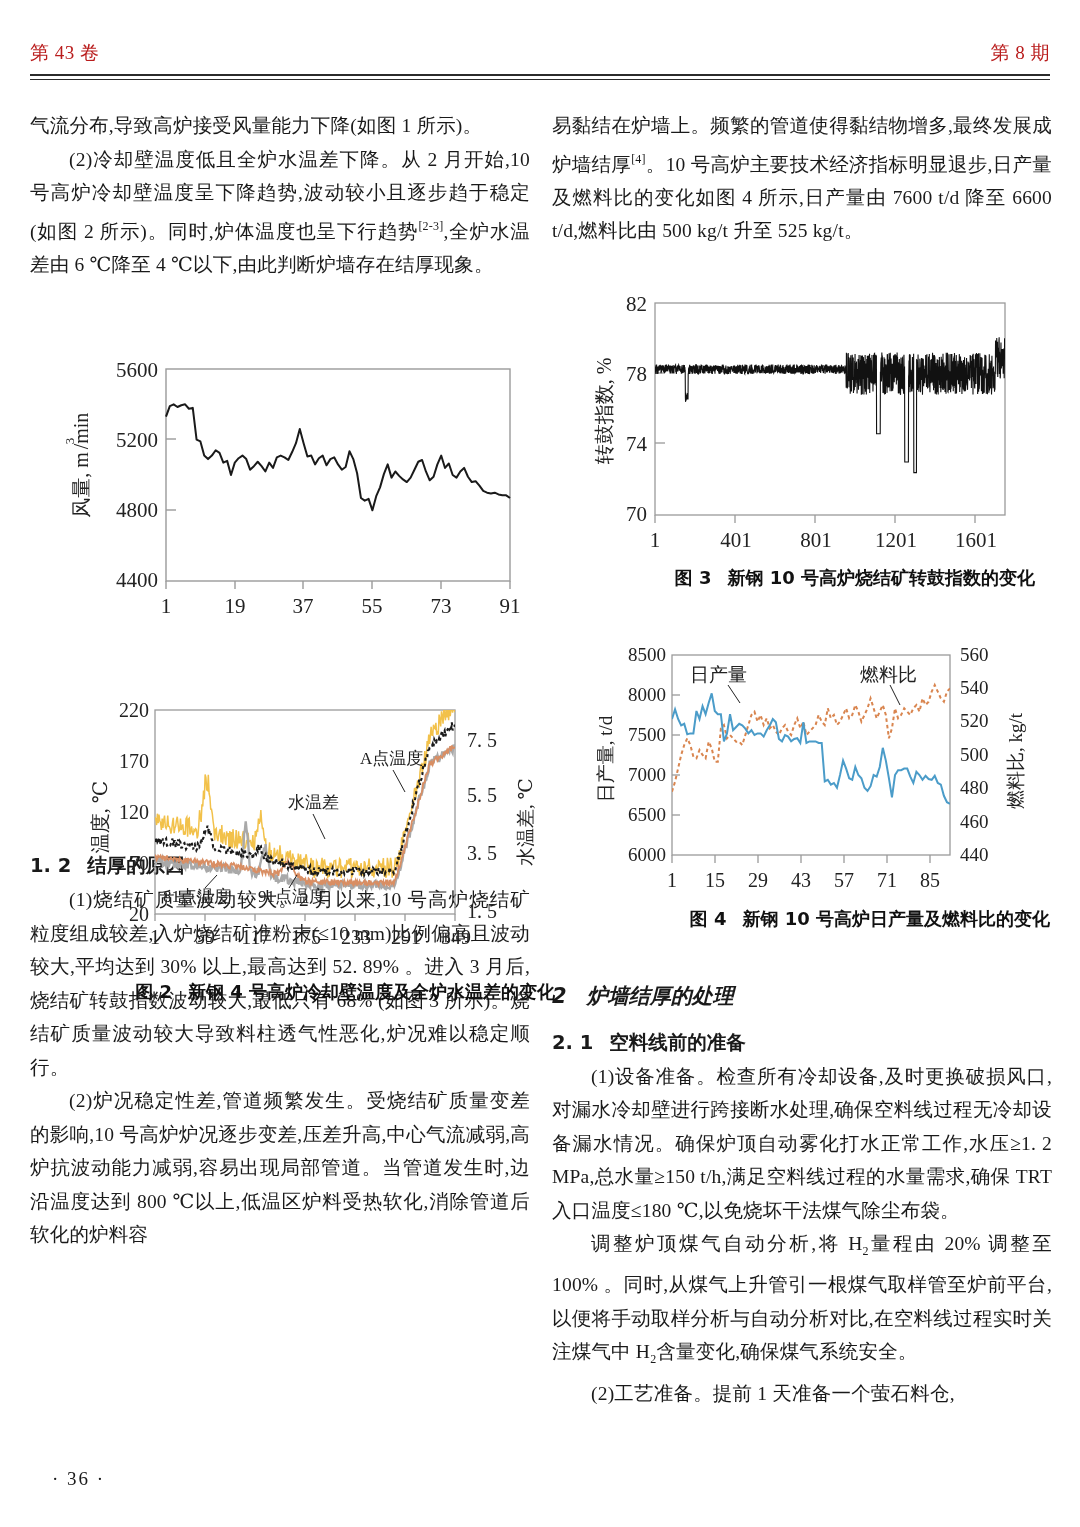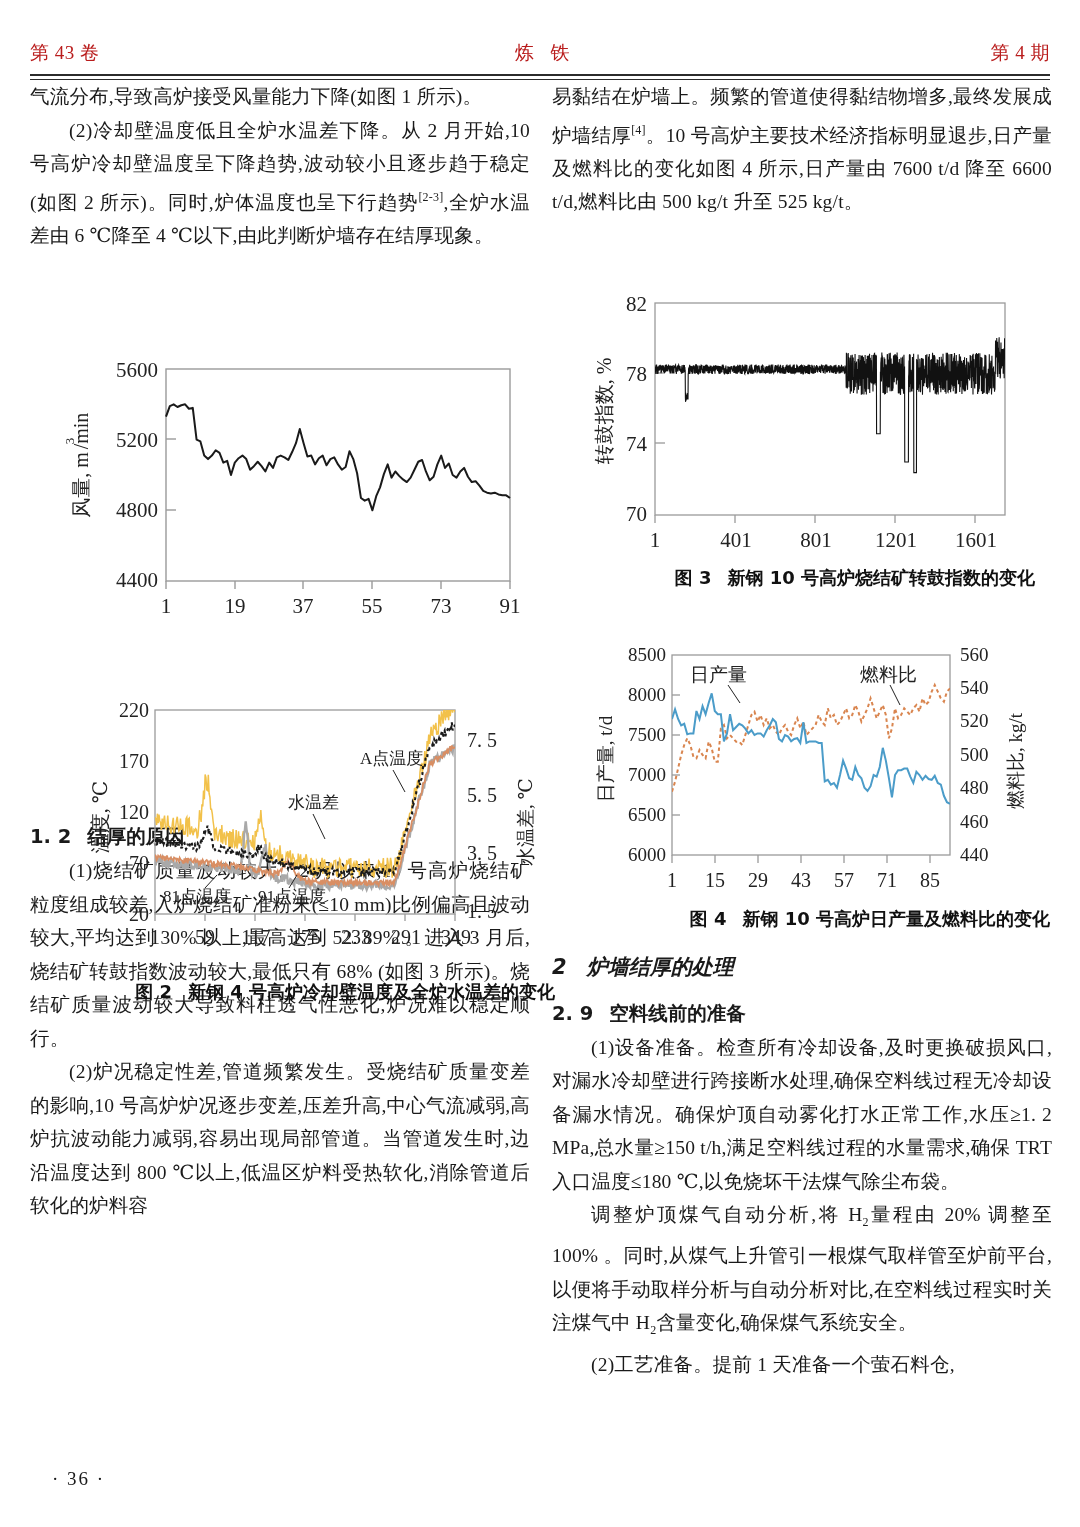--- a/index.html
+++ b/index.html
@@ -19,21 +19,21 @@
     display:flex;align-items:center;justify-content:space-between;
     font-size:19px;letter-spacing:.5px;color:#b91c1c;
   }
   .runhead .mid{flex:1;text-align:center;letter-spacing:6px;font-size:19px;}
   .rule{
     position:absolute;left:30px;top:74px;width:1020px;
     border-top:2px solid #2b2b2b;border-bottom:1px solid #2b2b2b;height:3px;
   }
 
   
-  .col{position:absolute;top:80px;width:500px;}
+  .col{position:absolute;top:109px;width:500px;}
   .col-left{left:30px;}
   .col-right{left:552px;}
 
   p.t{
     margin:0 0 0 0;
     font-size:19.5px;
     line-height:33.5px;
     text-align:justify;
     text-justify:inter-ideograph;
     letter-spacing:.2px;
@@ -69,22 +69,21 @@
   svg{display:block;}
   .axtxt{font-family:"Liberation Serif","DejaVu Serif",serif;fill:#222;}
 </style>
 </head>
 <body>
 
 <div class="page">
 
   <div class="runhead">
     <span>第 43 卷</span>
-    <span class="mid">炼  铁</span>
-    <span>第 4 期</span>
+    <span>第 8 期</span>
   </div>
   <div class="rule"></div>
 
   <div class="col col-left">
 
     <p class="t">气流分布,导致高炉接受风量能力下降(如图 1 所示)。</p>
 
     <p class="t indent"><span>(2)冷却壁温度低且全炉水温差下降。从 2 月开始,10 号高炉冷却壁温度呈下降趋势,波动较小且逐步趋于稳定(如图 2 所示)。同时,炉体温度也呈下行趋势</span><sup>[2-3]</sup><span>,全炉水温差由 6 ℃降至 4 ℃以下,由此判断炉墙存在结厚现象。</span></p>
 
     <div style="height:568px"></div>
@@ -98,21 +97,21 @@
   <div class="col col-right">
 
     <p class="t"><span>易黏结在炉墙上。频繁的管道使得黏结物增多,最终发展成炉墙结厚</span><sup>[4]</sup><span>。10 号高炉主要技术经济指标明显退步,日产量及燃料比的变化如图 4 所示,日产量由 7600 t/d 降至 6600 t/d,燃料比由 500 kg/t 升至 525 kg/t。</span></p>
 
     <div style="height:730px"></div>
 
     <h2 class="sec"><span class="num">2</span><span>炉墙结厚的处理</span></h2>
 
     <div style="height:12px"></div>
 
-    <h3 class="sec"><span class="num">2. 9</span><span>空料线前的准备</span></h3>
+    <h3 class="sec"><span class="num">2. 1</span><span>空料线前的准备</span></h3>
 
     <p class="t indent">(1)设备准备。检查所有冷却设备,及时更换破损风口,对漏水冷却壁进行跨接断水处理,确保空料线过程无冷却设备漏水情况。确保炉顶自动雾化打水正常工作,水压≥1. 2 MPa,总水量≥150 t/h,满足空料线过程的水量需求,确保 TRT 入口温度≤180 ℃,以免烧坏干法煤气除尘布袋。</p>
 
     <p class="t indent"><span>调整炉顶煤气自动分析,将 H</span><sub>2</sub><span>量程由 20% 调整至 100% 。同时,从煤气上升管引一根煤气取样管至炉前平台,以便将手动取样分析与自动分析对比,在空料线过程实时关注煤气中 H</span><sub>2</sub><span>含量变化,确保煤气系统安全。</span></p>
 
     <p class="t indent">(2)工艺准备。提前 1 天准备一个萤石料仓,</p>
   </div>
 
   <div class="fig" style="left:40px;top:345px;width:490px;">
     <svg width="490" height="275" viewBox="0 0 490 275">

